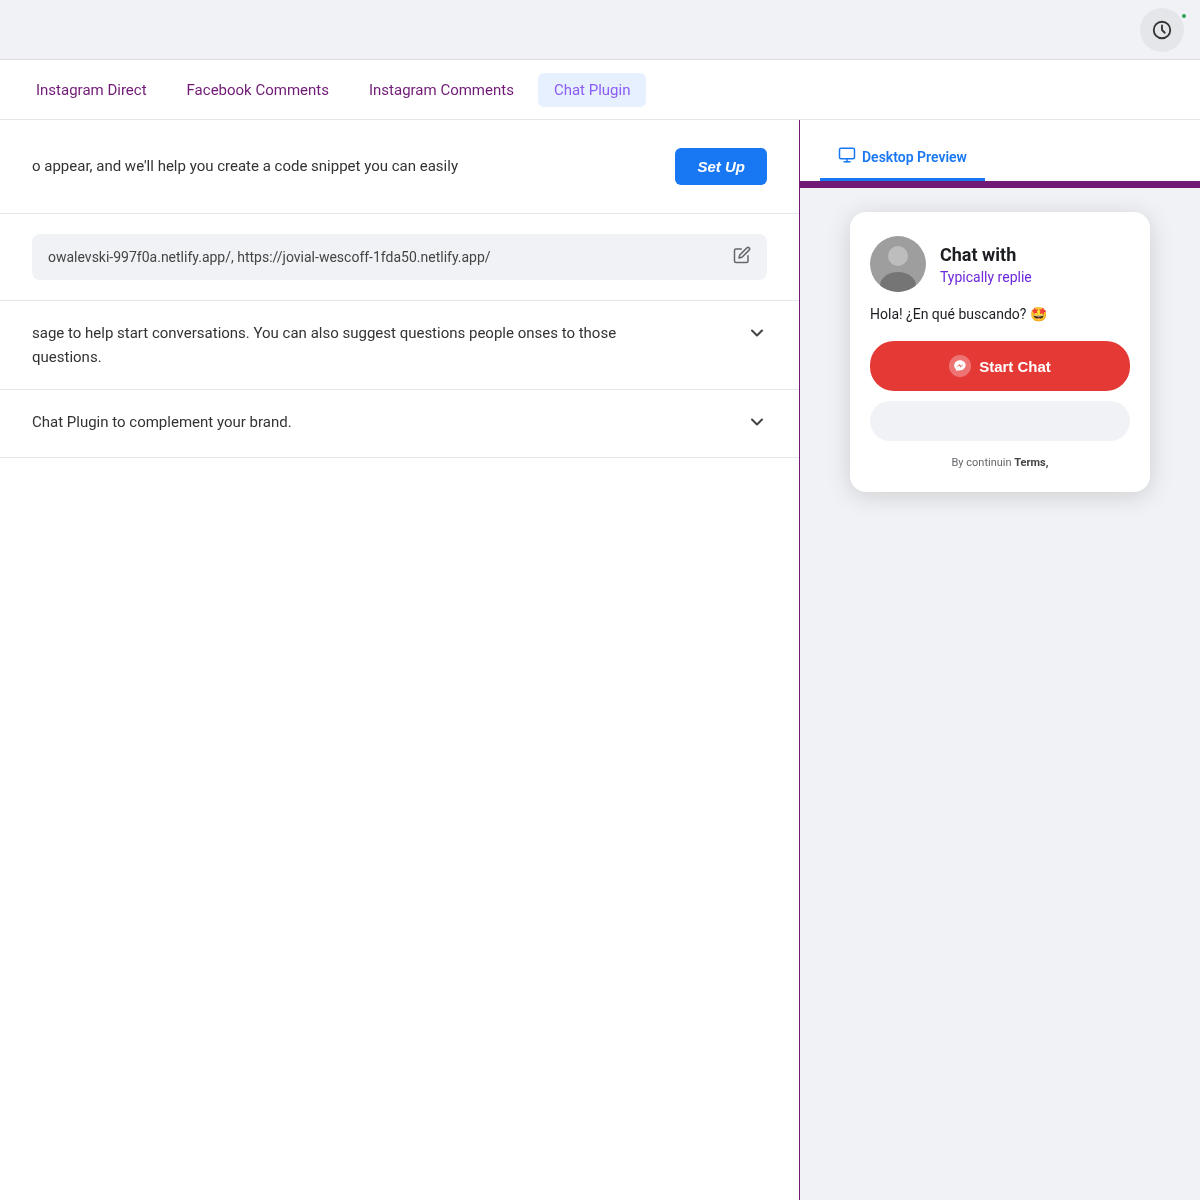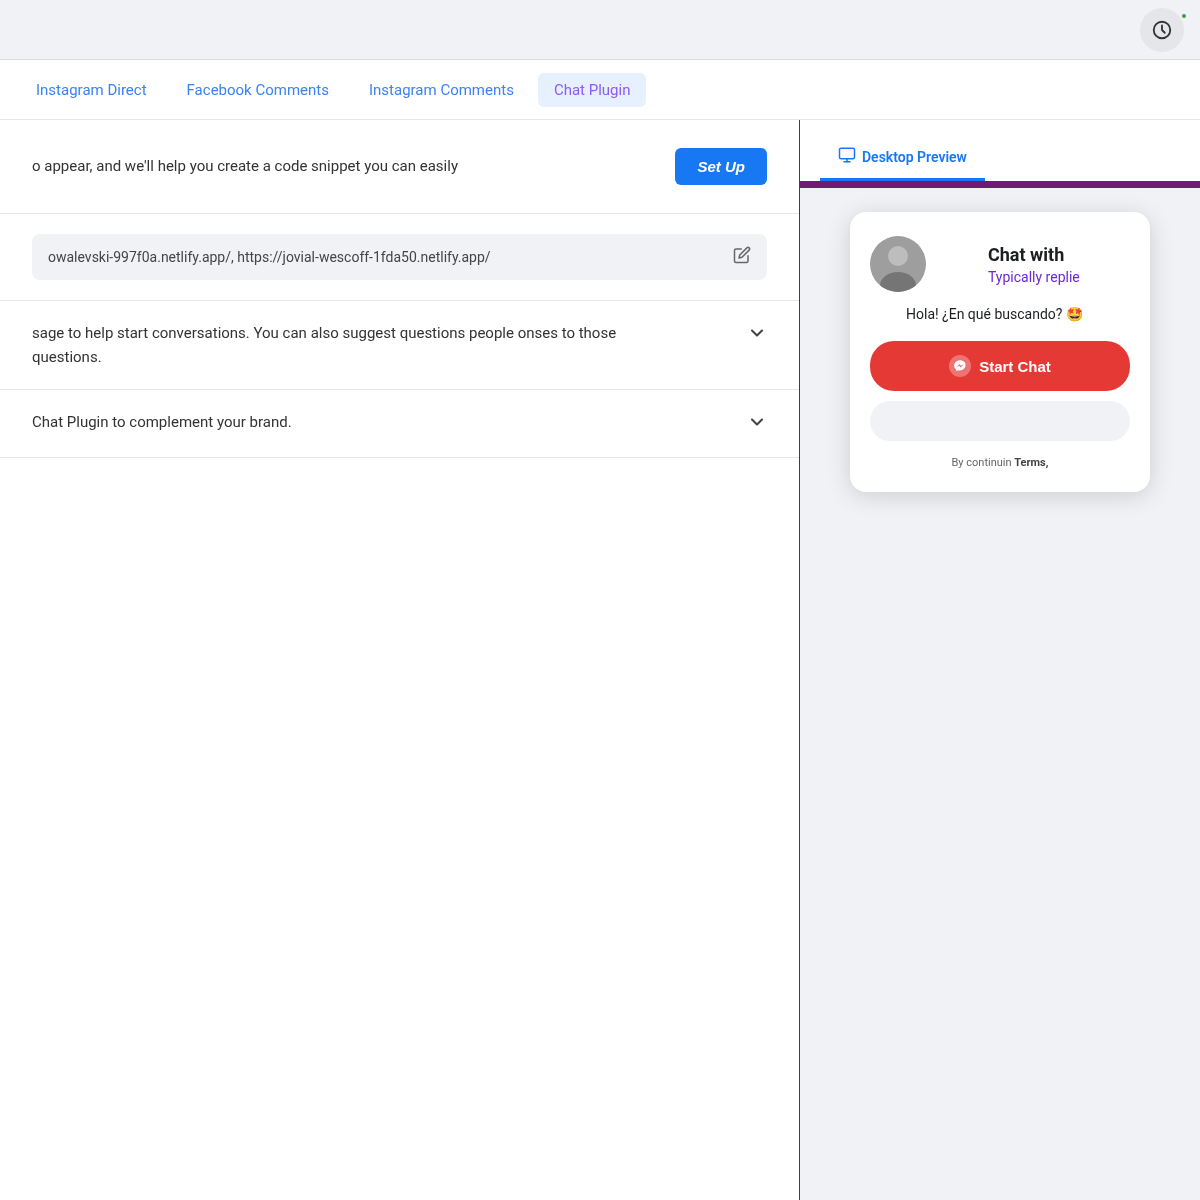--- a/index.html
+++ b/index.html
@@ -38,21 +38,21 @@
       display: flex;
       align-items: center;
       height: 60px;
       padding: 0 20px;
       border-bottom: 1px solid #e4e6ea;
       gap: 8px;
     }
     .nav-tab {
       padding: 8px 16px;
       font-size: 15px;
-      color: #3b82f6;
+      color: #701a75;
       cursor: pointer;
       border-radius: 6px;
       white-space: nowrap;
       font-weight: 400;
     }
     .nav-tab.active {
       background: #e7f0ff;
       color: #8b5cf6;
       font-weight: 400;
     }
@@ -221,40 +221,38 @@
       background: #c8c8c8;
       overflow: hidden;
       flex-shrink: 0;
       display: flex;
       align-items: center;
       justify-content: center;
     }
 
     .chat-title-group {
       flex: 1;
-      margin-left: 48px;
     }
     .chat-title {
       font-size: 18px;
       font-weight: 700;
       color: #1c1e21;
       line-height: 1.3;
     }
     .chat-subtitle {
       font-size: 14px;
       color: #6d28d9;
       margin-top: 2px;
     }
 
     .greeting-text {
       font-size: 14px;
       color: #1c1e21;
       line-height: 1.5;
       margin-bottom: 16px;
-      margin-left: 36px;
     }
 
     .start-chat-btn {
       width: 100%;
       background: #e53935;
       color: #fff;
       border: none;
       border-radius: 24px;
       padding: 14px;
       font-size: 15px;

